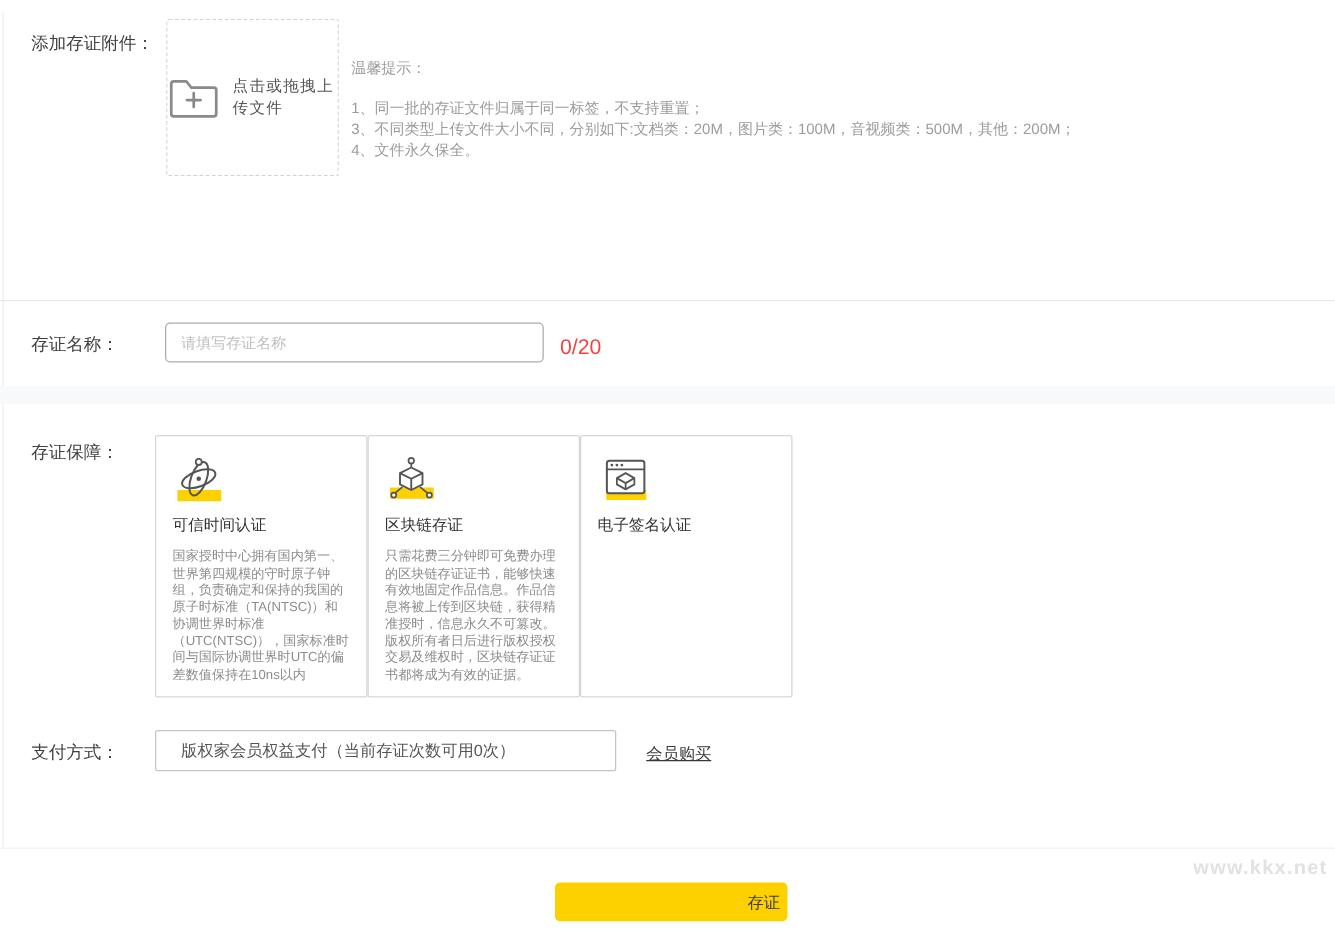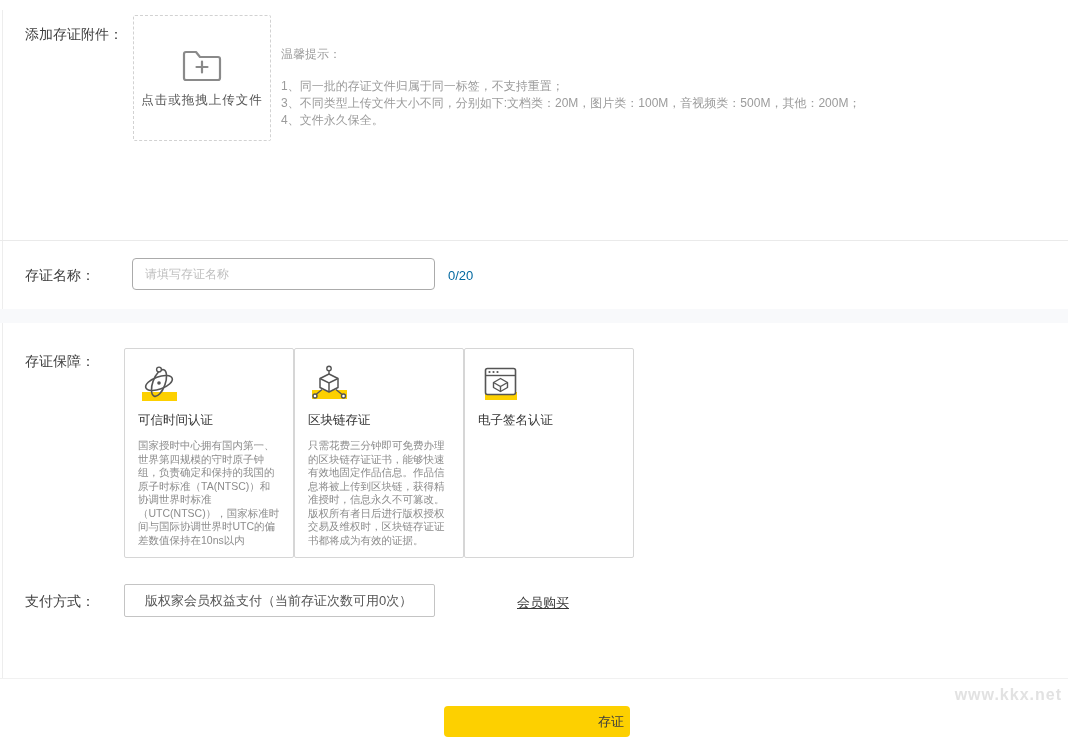--- a/index.html
+++ b/index.html
@@ -8,55 +8,55 @@
     font-family:"Liberation Sans","DejaVu Sans",sans-serif;overflow:hidden;
   }
   .left-border{position:absolute;left:2px;top:10px;width:1px;height:668px;background:#ededed;}
 
   .field-label{position:absolute;left:25px;font-size:14px;color:#404040;}
 
   
   .upload-box{
     position:absolute;left:133px;top:15px;width:138px;height:126px;
     border:1px dashed #d2d2d2;border-radius:2px;box-sizing:border-box;
-    display:flex;flex-direction:column;align-items:center;justify-content:center;
+    display:flex;flex-direction:row;align-items:center;justify-content:center;
     gap:10px;cursor:pointer;background:#fff;
   }
   .upload-icon{line-height:0;}
   .upload-text{font-size:12.5px;color:#555;letter-spacing:1px;}
   .tips{position:absolute;left:281px;top:46px;color:#9b9b9b;font-size:12px;}
   .tips-title{margin-bottom:15px;}
   .tip-line{line-height:17px;}
 
   .divider-1{position:absolute;left:0;top:240px;width:1068px;height:1px;background:#eaeaea;}
 
   
   .name-input{
     position:absolute;left:132px;top:258px;width:303px;height:32px;box-sizing:border-box;
     border:1px solid #ababab;border-radius:4px;padding:0 12px;font-size:12px;color:#333;
     font-family:"Liberation Sans","DejaVu Sans",sans-serif;outline:none;
   }
   .name-input::placeholder{color:#bfbfbf;}
-  .char-counter{position:absolute;left:448px;top:268px;font-size:13px;color:#0369a1;}
+  .char-counter{position:absolute;left:448px;top:268px;font-size:17px;color:#ef4444;}
 
   .gray-band{position:absolute;left:0;top:309px;width:1068px;height:14px;background:#f8f9fb;}
 
   
   .cards{position:absolute;left:124px;top:348px;display:flex;gap:0;}
   .card{
     width:170px;height:210px;box-sizing:border-box;border:1px solid #d6d6d6;border-radius:2px;
     padding:15px 13px;background:#fff;
   }
   .card-icon{line-height:0;display:block;}
   .card-title{font-size:12.5px;color:#333;margin:6px 0 10px;}
   .card-body{font-size:10.5px;line-height:13.5px;color:#8c8c8c;}
 
   
   .payment-box{
-    position:absolute;left:124px;top:584px;width:311px;height:33px;box-sizing:border-box;
+    position:absolute;left:124px;top:584px;width:369px;height:33px;box-sizing:border-box;
     border:1px solid #c4c4c4;border-radius:2px;display:flex;align-items:center;
     padding-left:20px;font-size:13px;color:#555;background:#fff;
   }
   .member-link{
     position:absolute;left:517px;top:594px;font-size:13px;color:#383838;
     text-decoration:underline;cursor:pointer;font-family:Liberation Mono, monospace;
   }
 
   .bottom-divider{position:absolute;left:0;top:678px;width:1068px;height:1px;background:#f1f1f1;}
 

